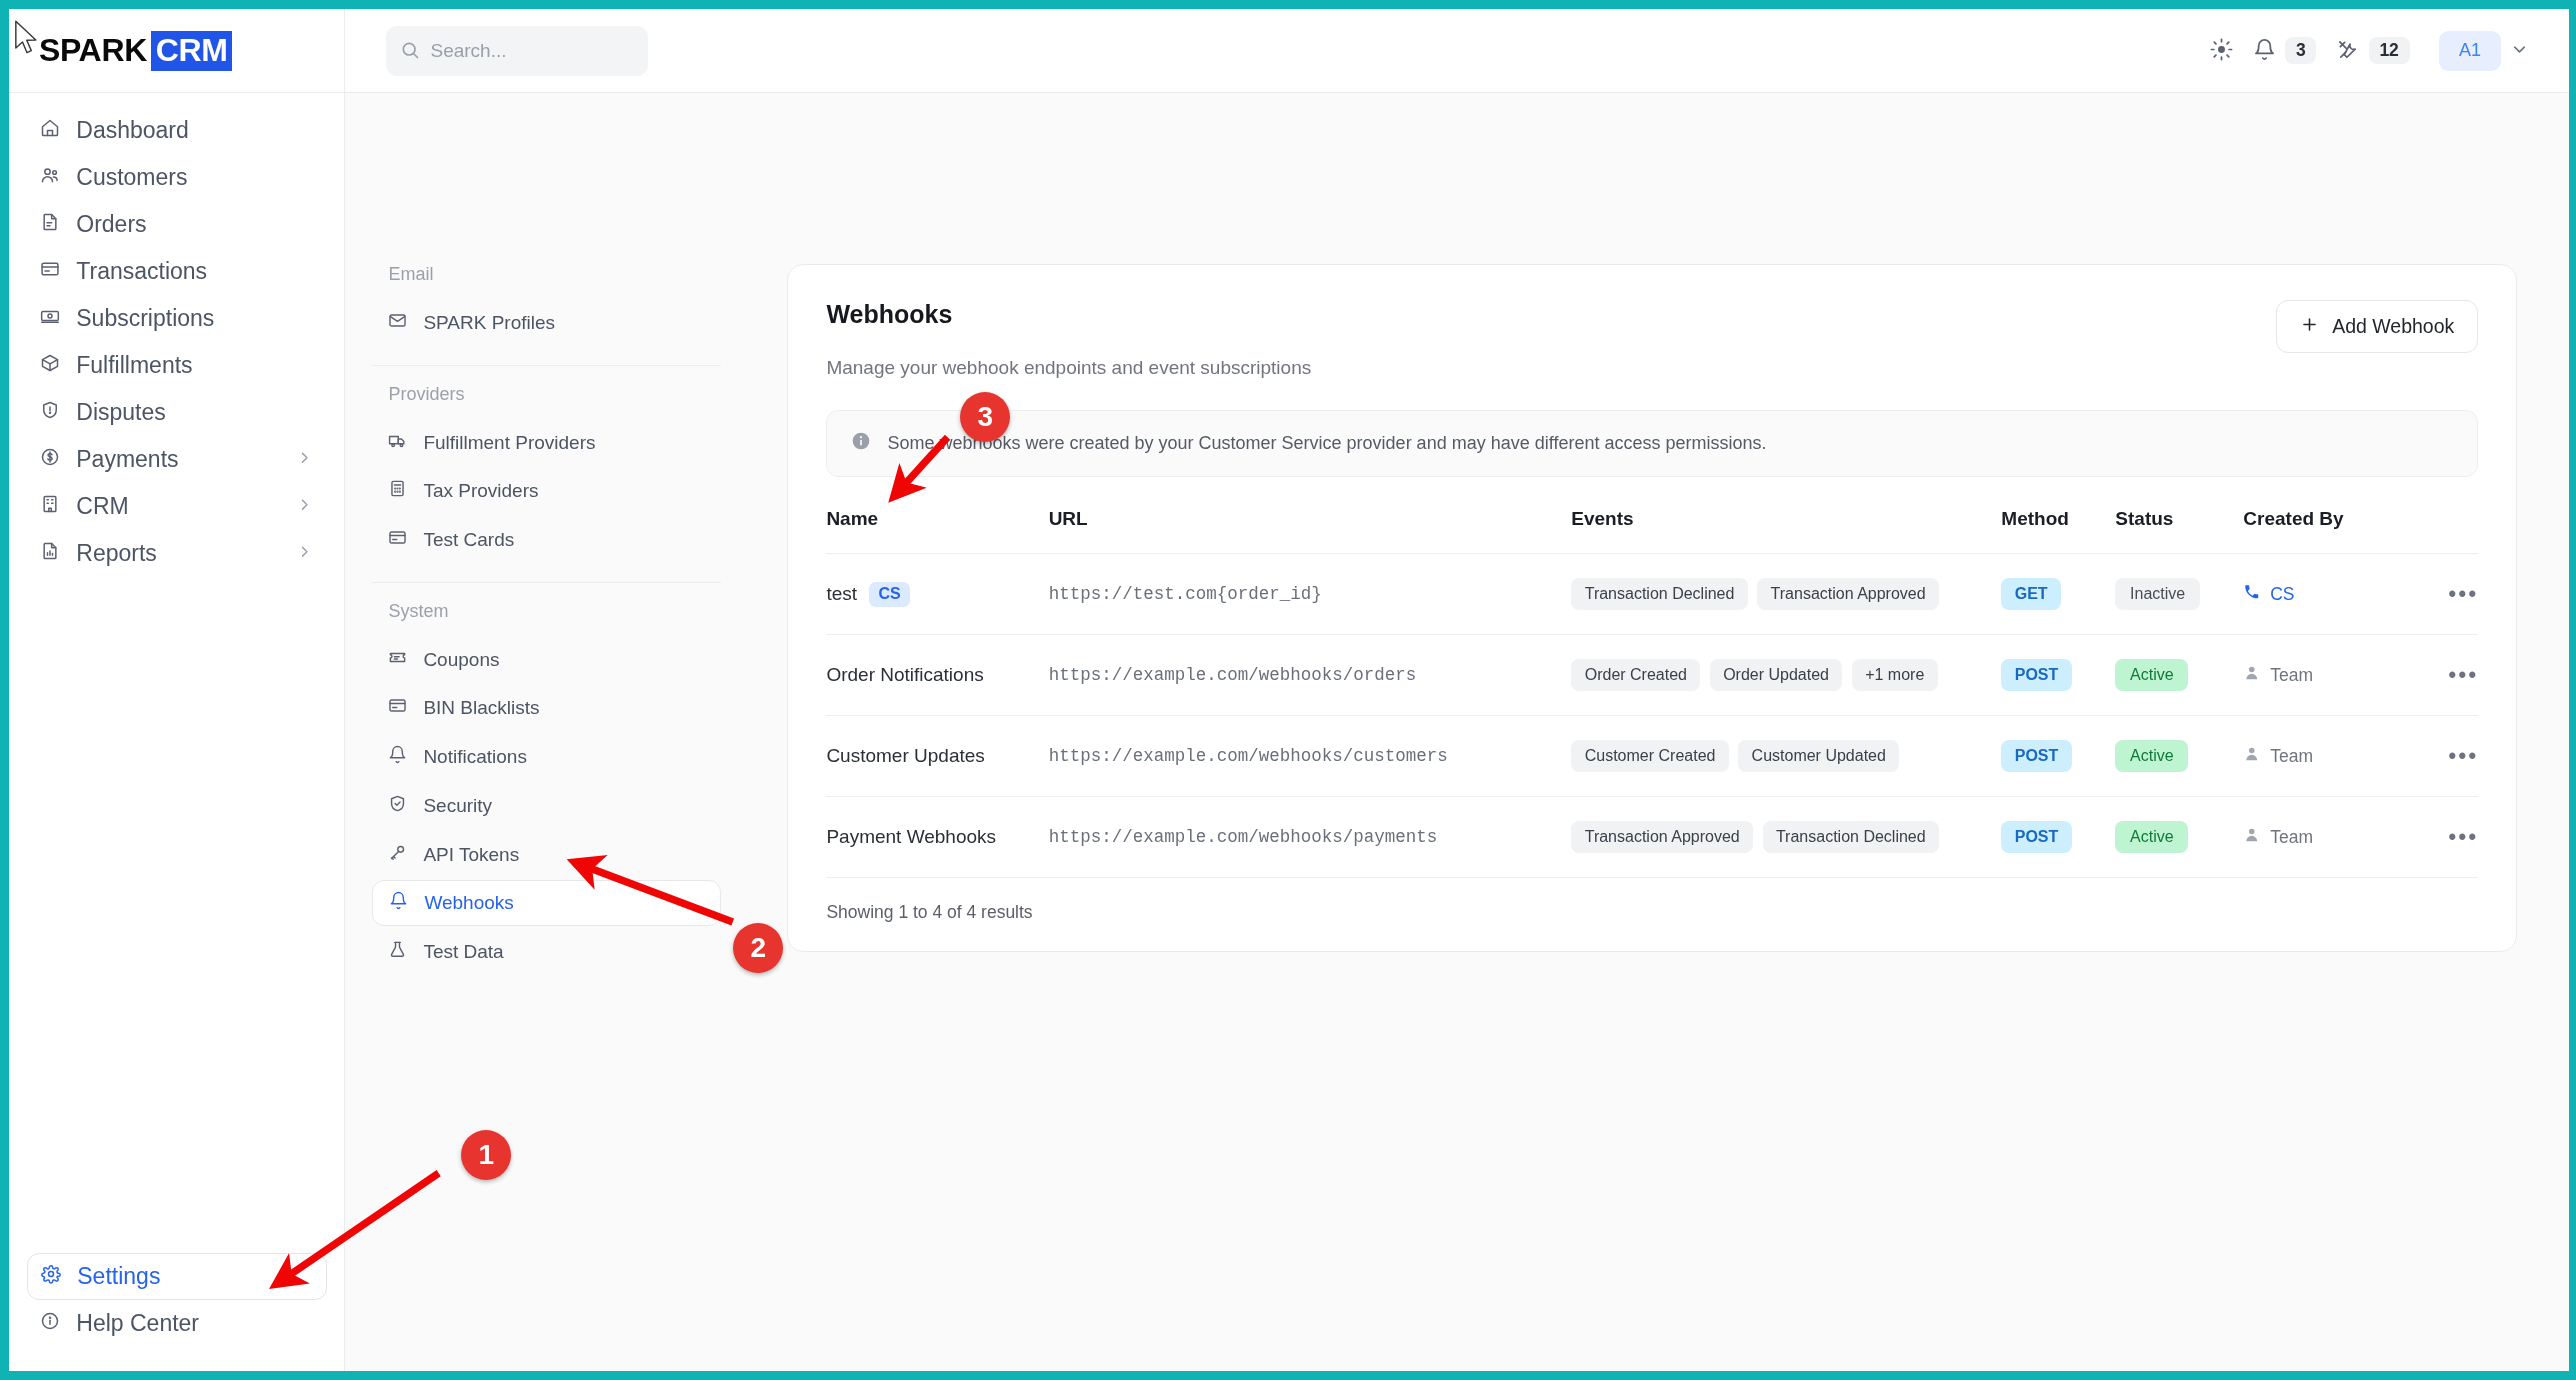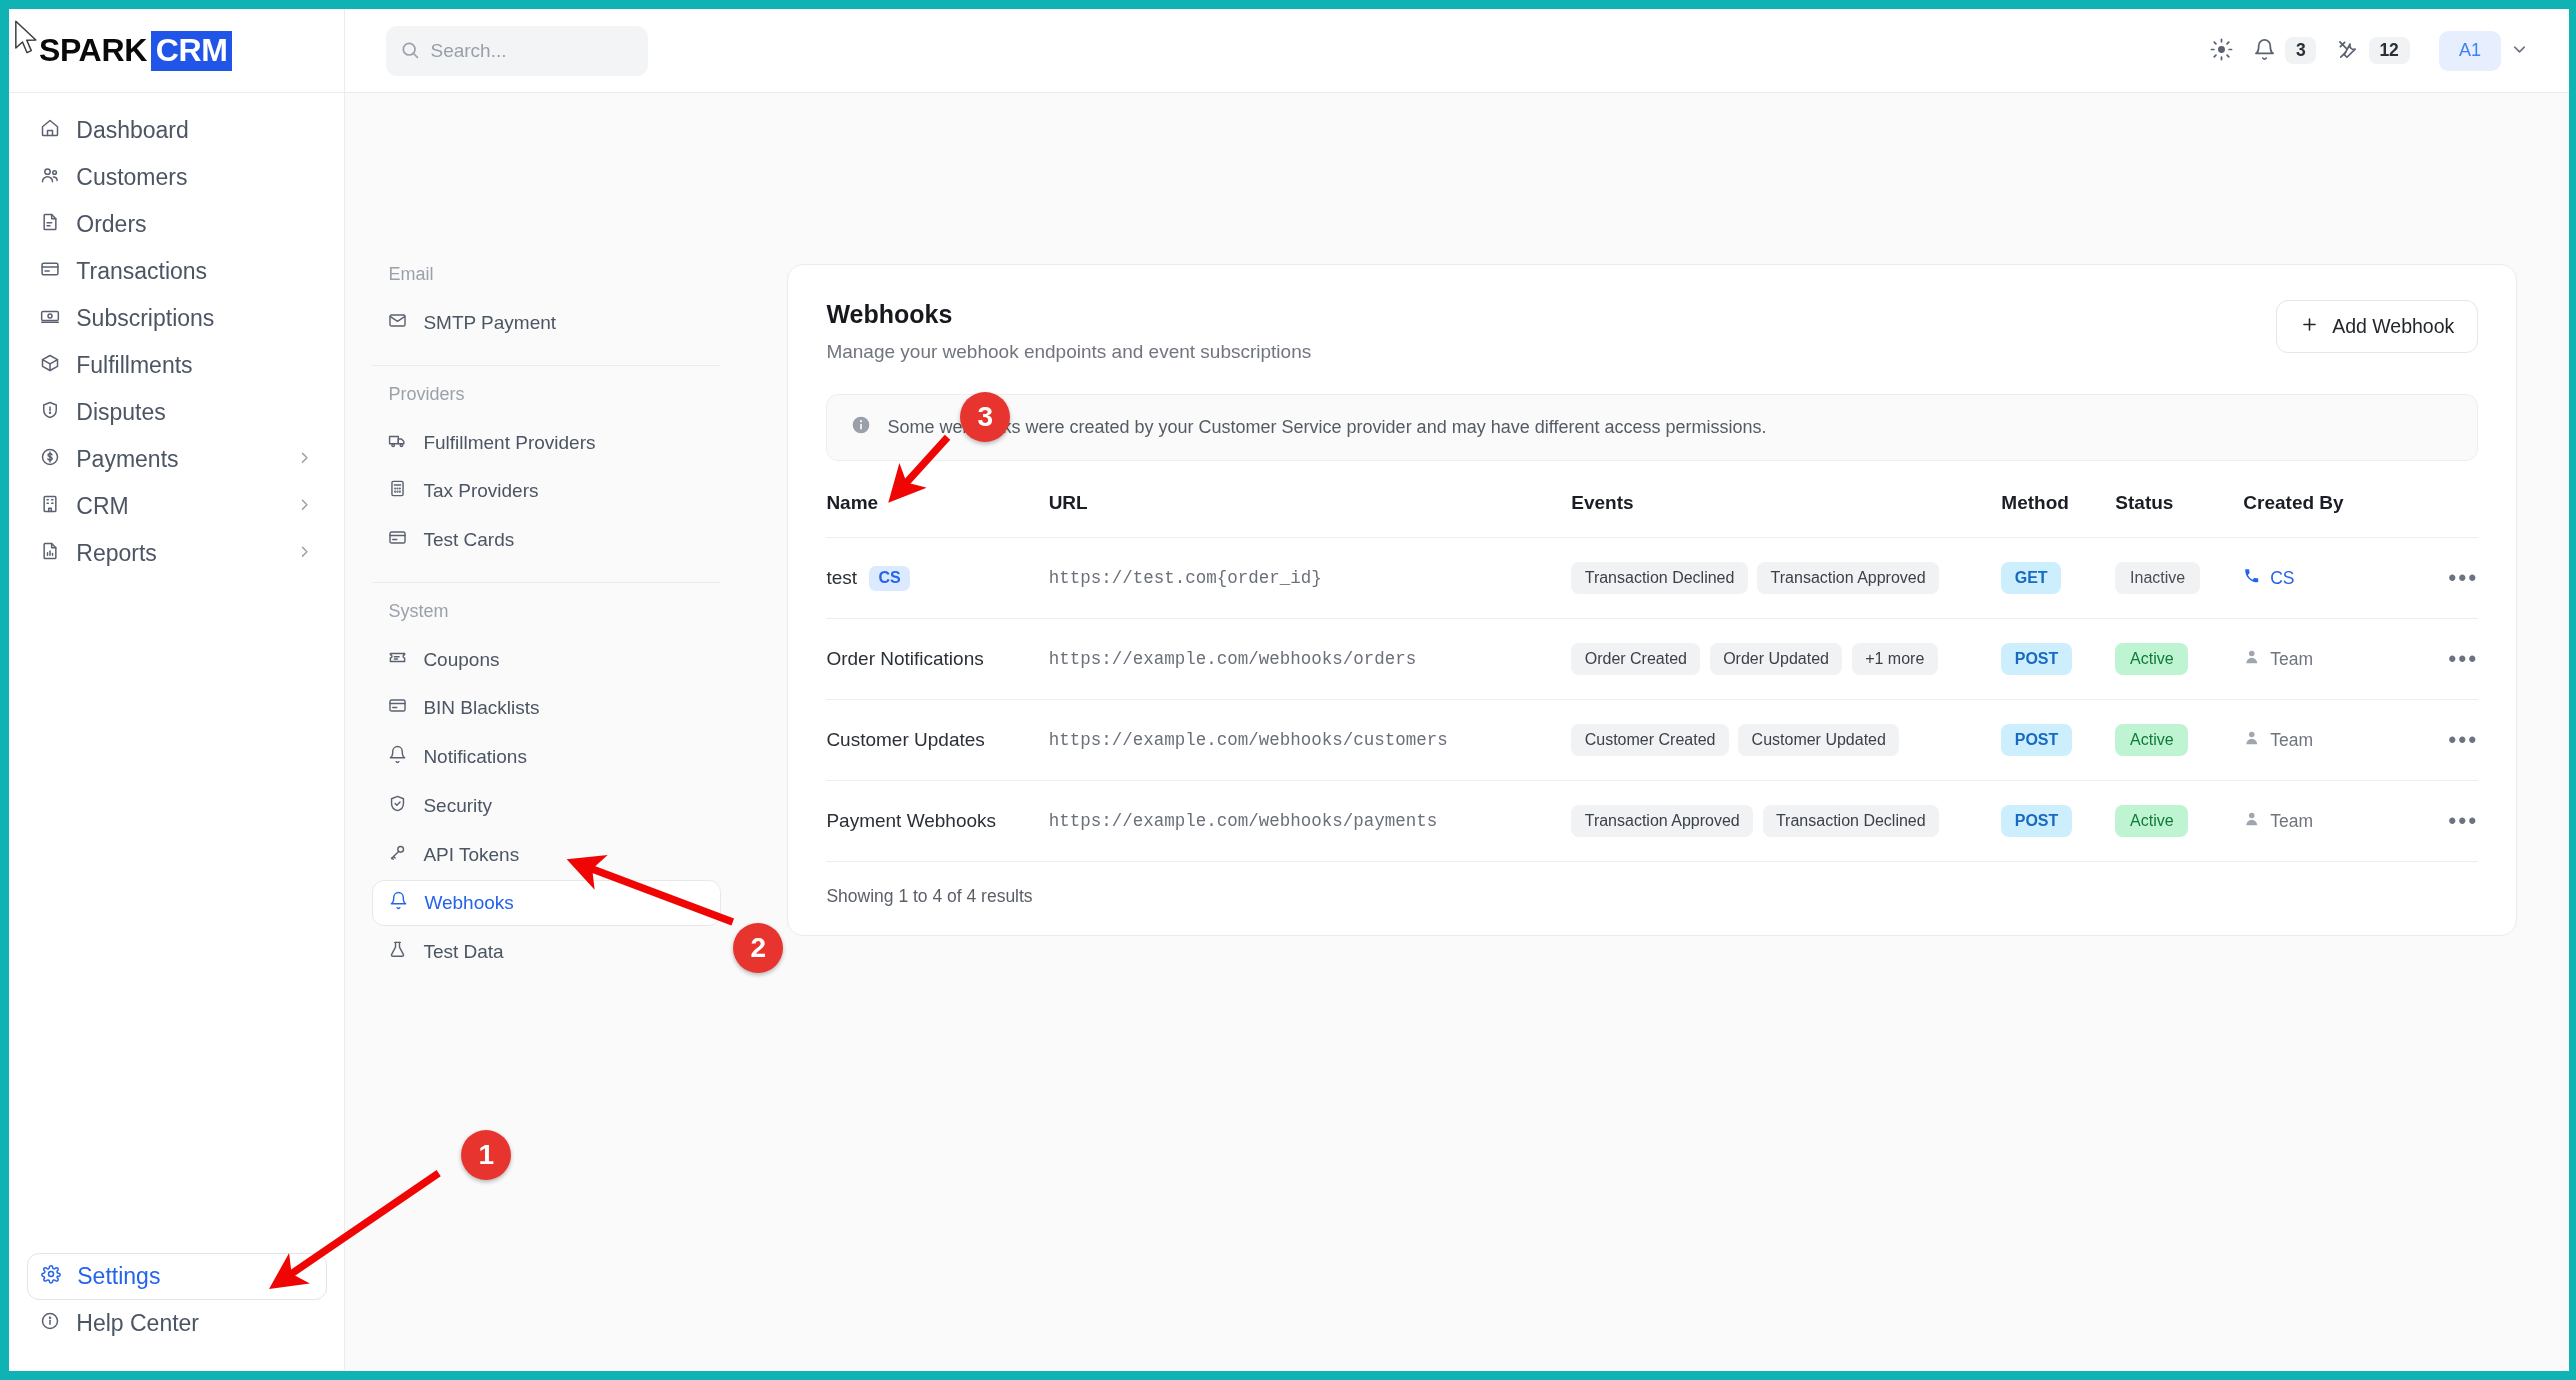--- a/index.html
+++ b/index.html
@@ -176,21 +176,21 @@
     min-width: 0;
   }
   #card {
     background: #ffffff;
     border: 1.3px solid #eaebee;
     border-radius: 16px;
     padding: 35px 38px 28px 38px;
   }
   #card-head { display: flex; align-items: flex-start; }
   #page-title { font-size: 25px; font-weight: 600; color: #16181d; }
-  #page-sub { font-size: 19px; color: #70757e; margin-top: 12px; }
+  #page-sub { font-size: 19px; color: #70757e; margin-top: 28px; }
   #add-btn {
     margin-left: auto;
     display: flex; align-items: center; gap: 13.4px;
     border: 1.3px solid #e4e6ea;
     border-radius: 12px;
     background: #ffffff;
     padding: 13.4px 23px;
     font-size: 19.5px; color: #23262c;
     cursor: pointer;
     font-family: "Liberation Sans", sans-serif;
@@ -480,21 +480,21 @@
 
     <div id="settings-nav">
 
       <div class="sec-block">
         <div class="sec-title">Email</div>
         <div class="sub-item">
           <span><svg width="19" height="19" viewBox="0 0 24 24" fill="none" stroke="#5b6170" stroke-width="1.8" stroke-linecap="round" stroke-linejoin="round">
                   <rect x="2.5" y="5" width="19" height="14" rx="2"></rect>
                   <path d="m3 7 9 6 9-6"></path>
                 </svg></span>
-          <span>SMTP Payment</span>
+          <span>SPARK Profiles</span>
         </div>
       </div>
 
 
       <div class="sec-sep"></div>
 
       <div class="sec-block">
         <div class="sec-title">Providers</div>
         <div class="sub-item">
           <span><svg width="19" height="19" viewBox="0 0 24 24" fill="none" stroke="#5b6170" stroke-width="1.8" stroke-linecap="round" stroke-linejoin="round">

